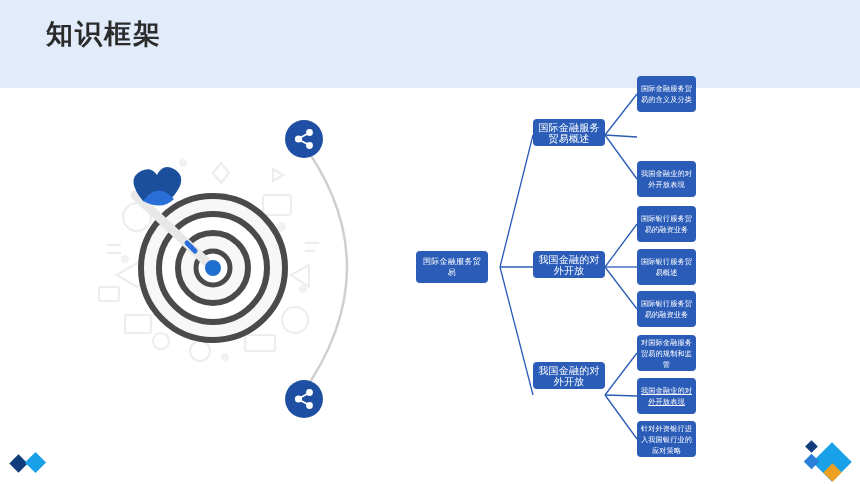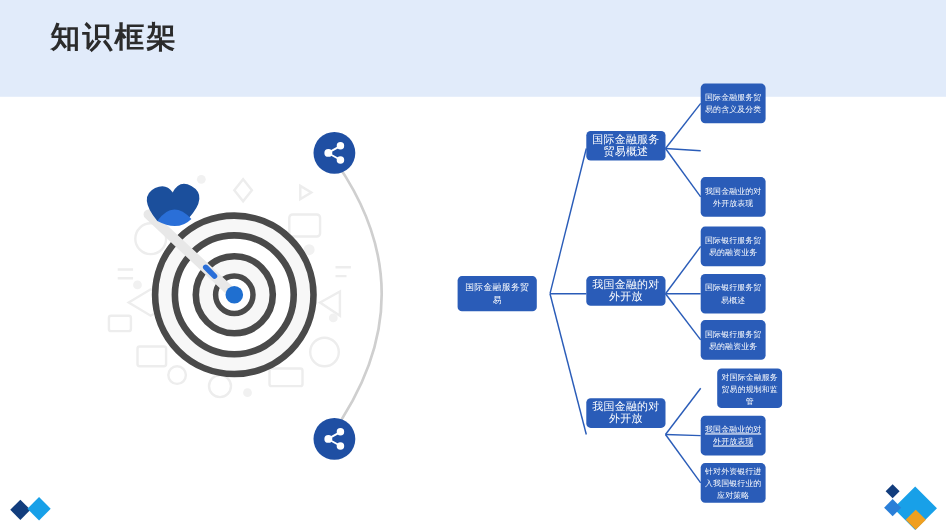--- a/index.html
+++ b/index.html
@@ -130,21 +130,21 @@
     height: 36px;
     font-size: 7.2px;
     letter-spacing: 0.1px;
   }
   #leaf-0-0 { left: 637px; top: 76px; }
   #leaf-0-1 { left: 637px; top: 119px; }
   #leaf-0-2 { left: 637px; top: 161px; }
   #leaf-1-0 { left: 637px; top: 206px; }
   #leaf-1-1 { left: 637px; top: 249px; }
   #leaf-1-2 { left: 637px; top: 291px; }
-  #leaf-2-0 { left: 637px; top: 335px; margin-left: 15px; }
+  #leaf-2-0 { left: 637px; top: 335px; }
   #leaf-2-1 { left: 637px; top: 378px; text-decoration: underline; }
   #leaf-2-2 { left: 637px; top: 421px; }
 
   
   .deco {
     position: absolute;
   }
   #deco-bottom-left { left: 8px; top: 448px; width: 46px; height: 30px; }
   #deco-bottom-right { left: 802px; top: 438px; width: 52px; height: 46px; }
 </style>

